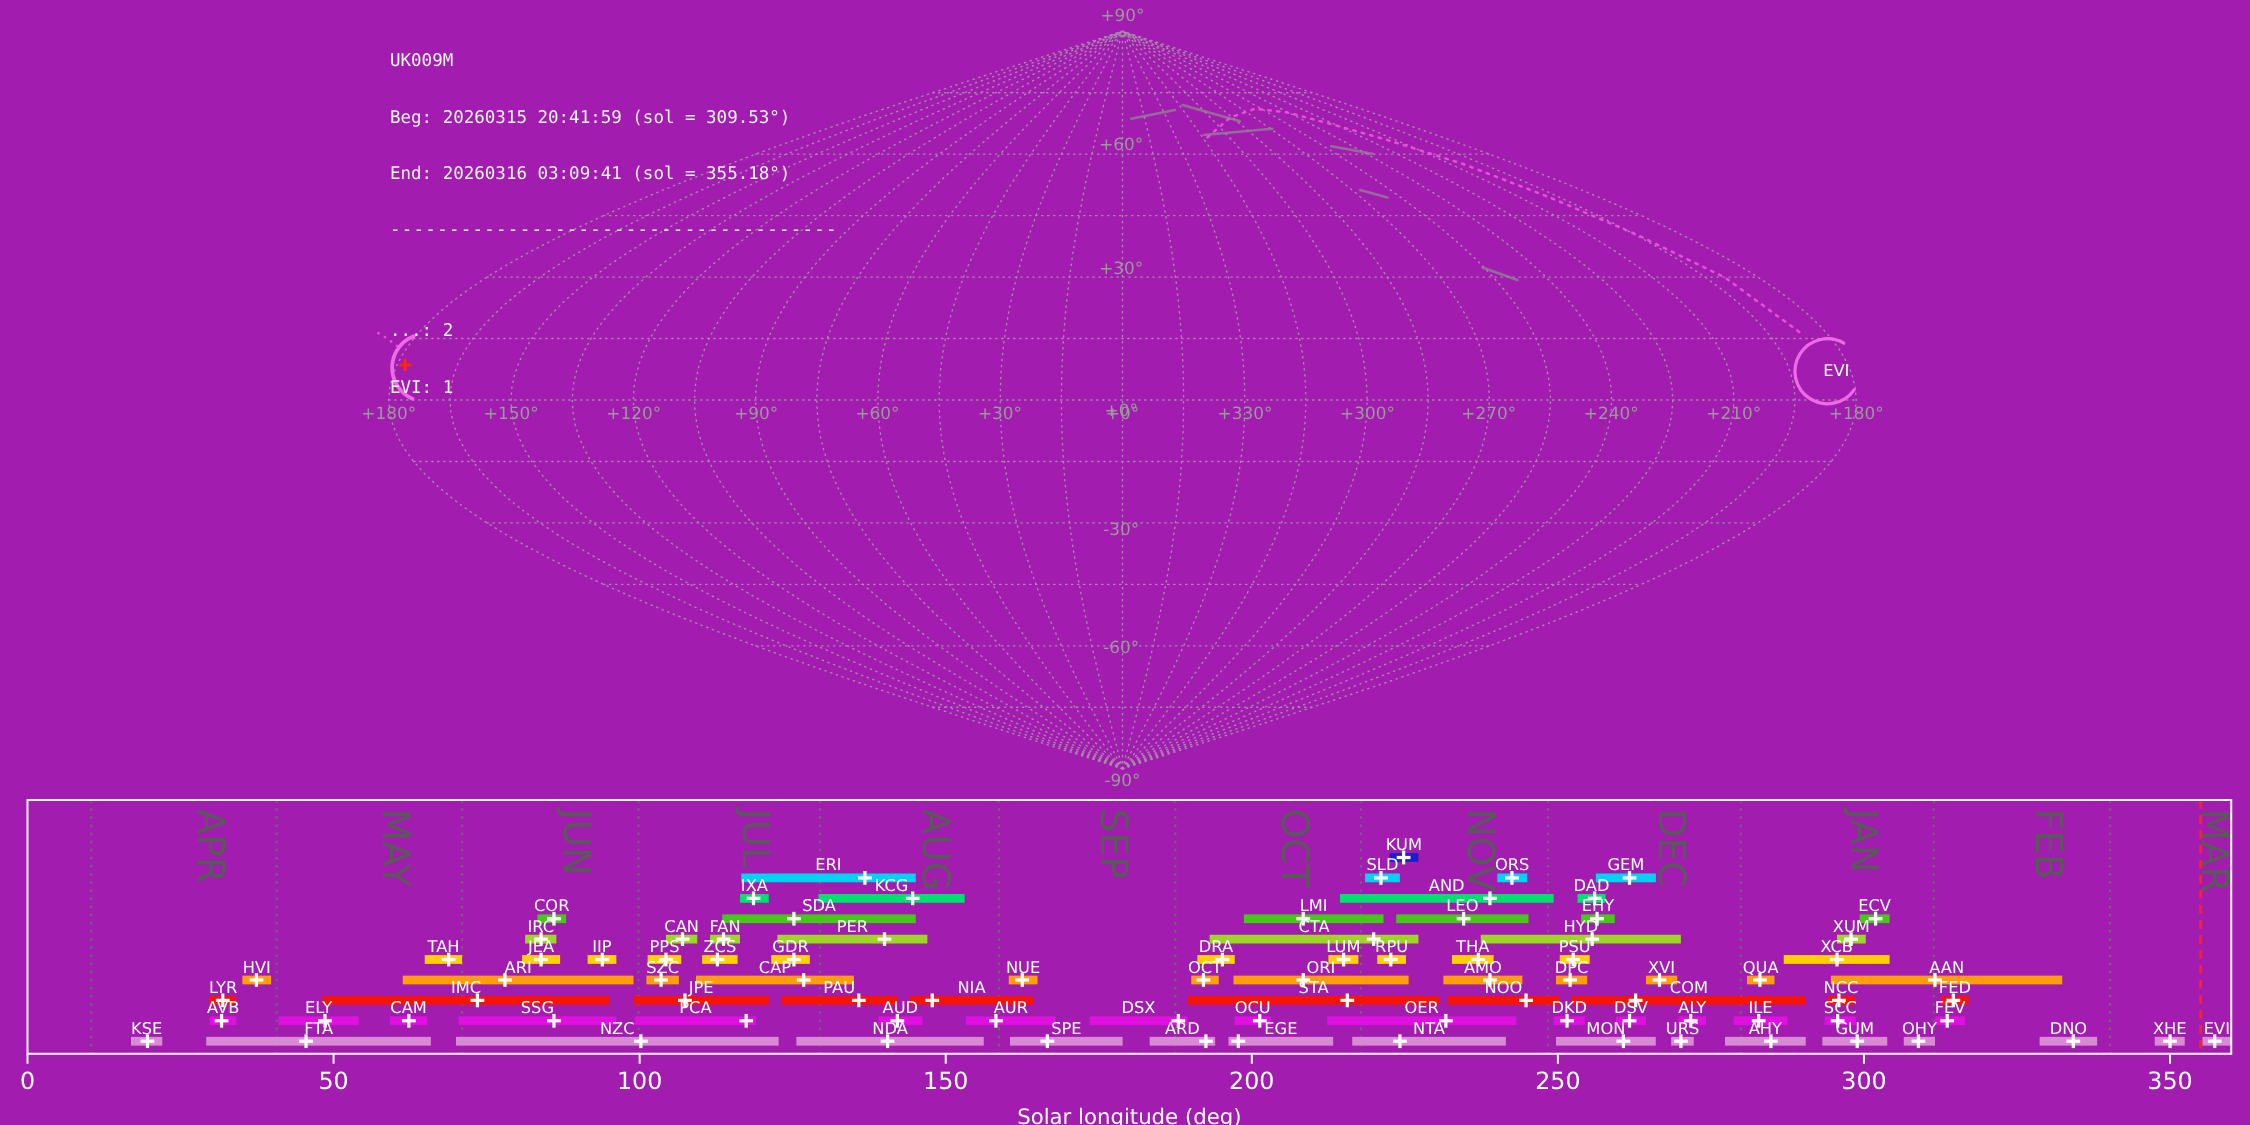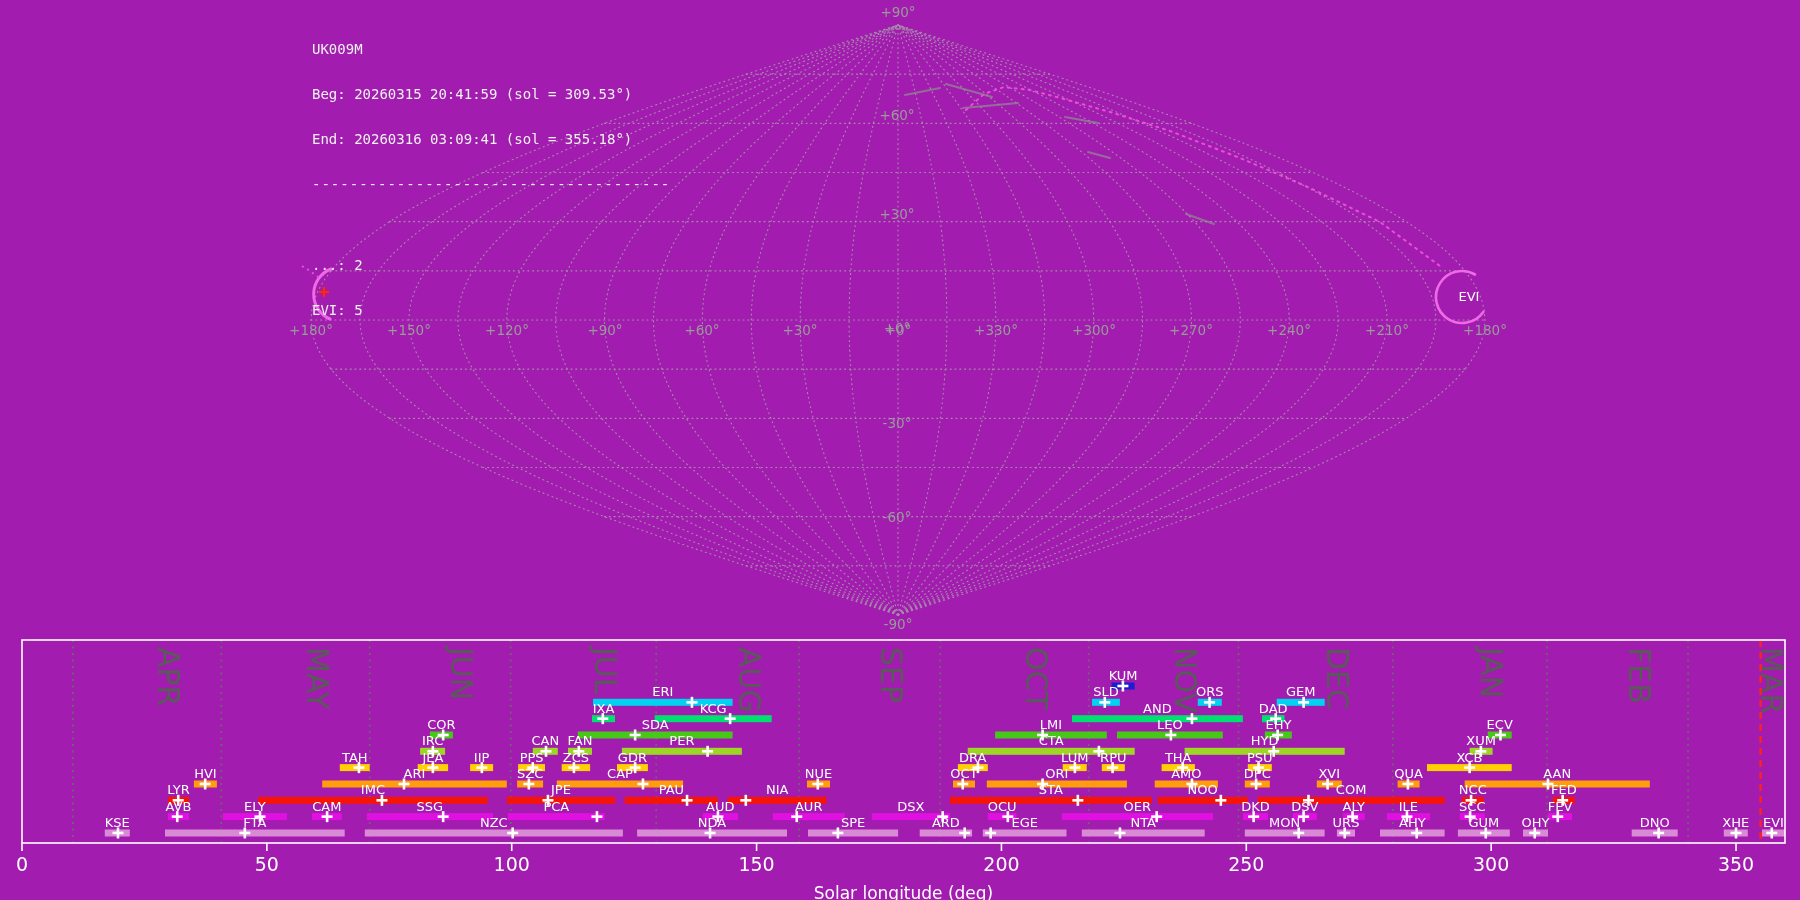--- a/index.html
+++ b/index.html
@@ -679,15 +679,15 @@
       </g>
     </svg>
 
   <div id="obs-header">
     <div>UK009M</div>
     <div>Beg: 20260315 20:41:59 (sol = 309.53°)</div>
     <div>End: 20260316 03:09:41 (sol = 355.18°)</div>
     <div class="sep">--------------------------------------</div>
     <div class="gap"></div>
     <div>...: 2</div>
-    <div>EVI: 5</div>
+    <div>EVI: 1</div>
   </div>
 </div>
 
 </body></html>

